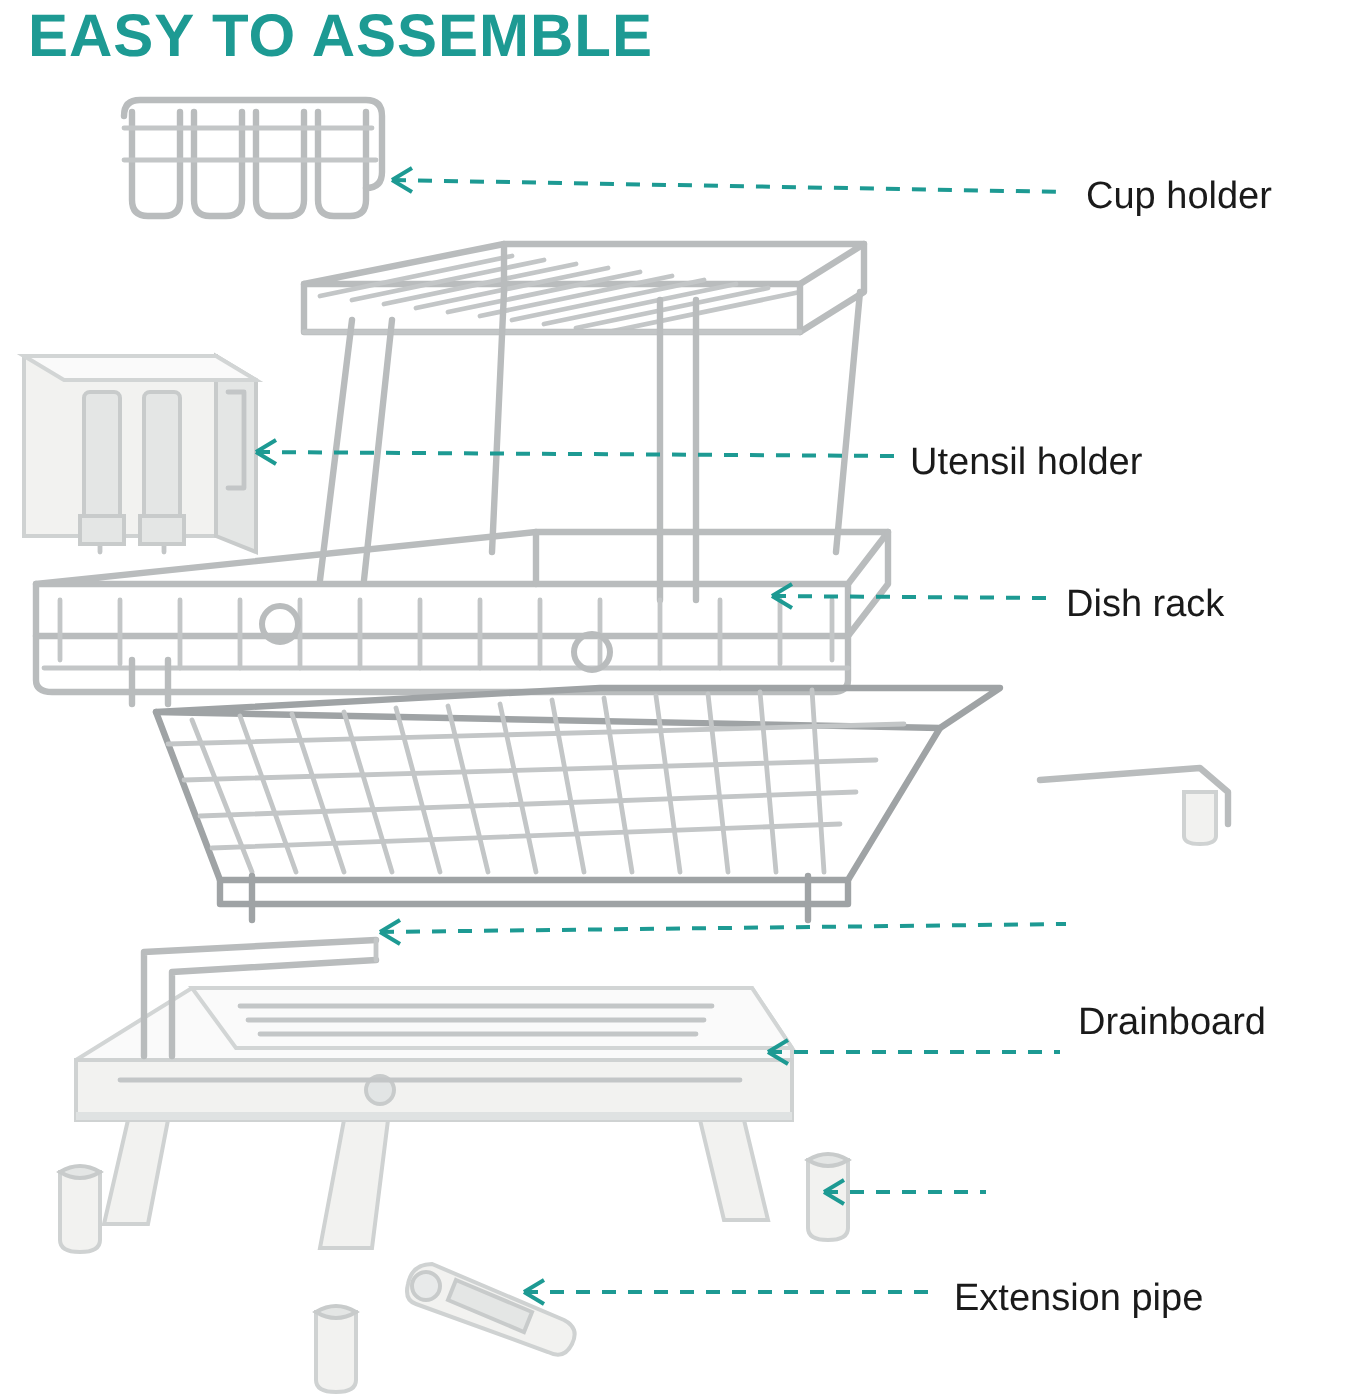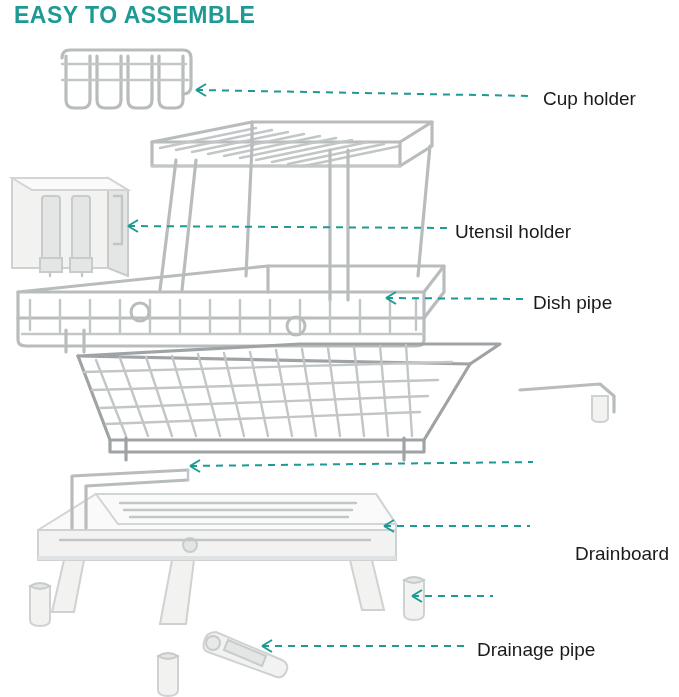--- a/index.html
+++ b/index.html
@@ -8,21 +8,21 @@
     background:#ffffff;
     font-family:"Liberation Sans", sans-serif;
     overflow:hidden;
     position:relative;
   }
   #canvas{position:absolute;left:0;top:0;width:679px;height:697px;}
 
   .title{
     position:absolute;
     left:14px; top:2px;
-    font-size:23px;
+    font-size:30px;
     font-weight:bold;
     letter-spacing:0.5px;
     color:#1d9a93;
     font-family:"Liberation Sans", sans-serif;
   }
 
   .label{
     position:absolute;
     font-size:19px;
     color:#1a1a1a;
@@ -160,17 +160,17 @@
       <path class="lead-solid" d="M384 526 L394 520 M384 526 L394 532"></path>
       <path class="lead" d="M412 596 L493 596"></path>
       <path class="lead-solid" d="M412 596 L422 590 M412 596 L422 602"></path>
       <path class="lead" d="M262 646 L468 646"></path>
       <path class="lead-solid" d="M262 646 L272 640 M262 646 L272 652"></path>
     </g>
   </svg>
 
   <div class="label" style="left:455px;top:221px;">Utensil holder</div>
   <div class="label" style="left:543px;top:88px;">Cup holder</div>
-  <div class="label" style="left:533px;top:292px;">Dish pipe</div>
-  <div class="label" style="left:539px;top:543px;margin-left:36px;">Drainboard</div>
-  <div class="label" style="left:477px;top:639px;">Drainage pipe</div>
+  <div class="label" style="left:533px;top:292px;">Dish rack</div>
+  <div class="label" style="left:539px;top:501px;">Drainboard</div>
+  <div class="label" style="left:477px;top:639px;">Extension pipe</div>
 
 </div>
 
 </body></html>

